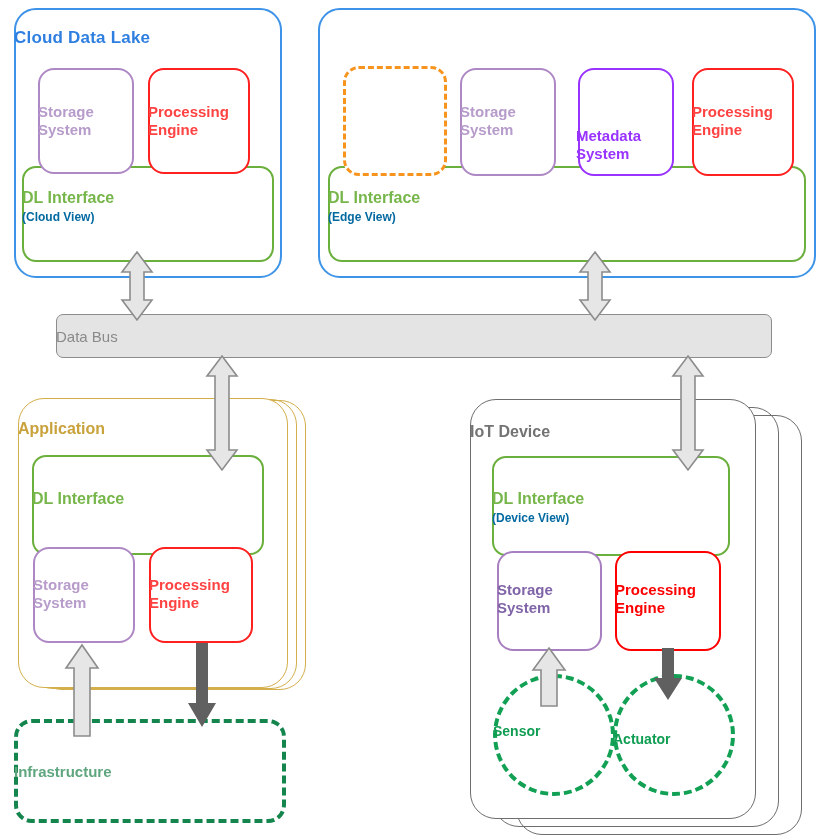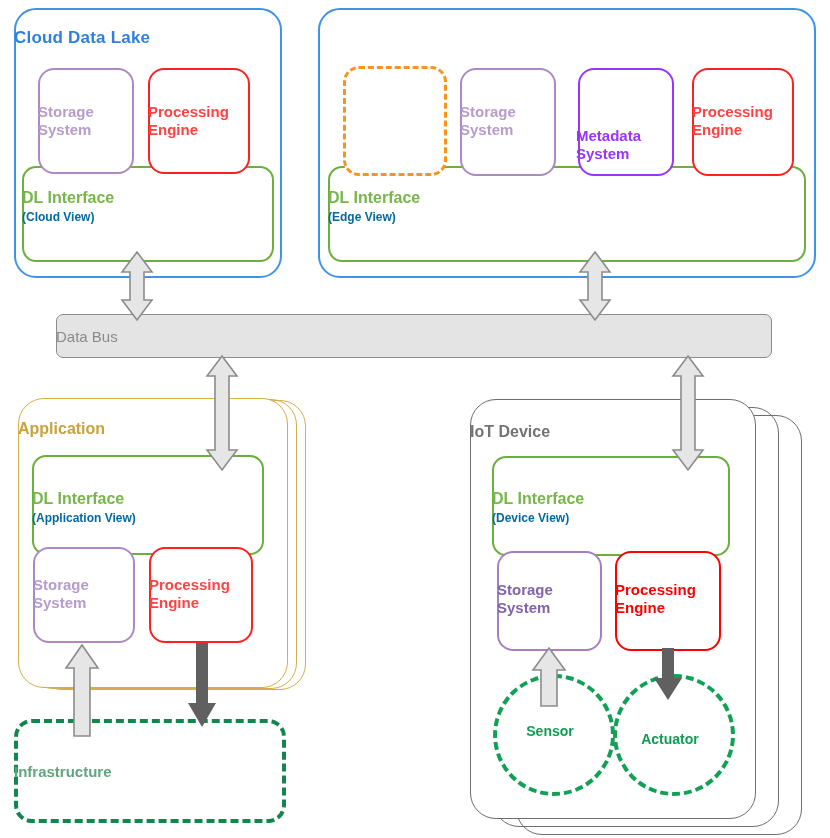--- a/index.html
+++ b/index.html
@@ -129,21 +129,21 @@
 
   
   .circle {
     border: 4px dashed #12A055;
     border-radius: 50%;
     background: transparent;
   }
   .circle-label {
     position: absolute;
     left: 0; right: 0;
-    text-align: center;
+    text-align: left;
     font-size: 14px;
     font-weight: bold;
     color: #0F9D52;
   }
 
   svg.overlay {
     position: absolute;
     left: 0;
     top: 0;
     width: 830px;
@@ -216,21 +216,20 @@
   <div class="box outer-app" style="left:36px; top:400px; width:270px; height:290px;"></div>
   <div class="box outer-app" style="left:27px; top:399px; width:270px; height:290px;"></div>
   <div class="box outer-app" style="left:18px; top:398px; width:270px; height:290px; background:#ffffff;"></div>
   <div class="box-label app-title" style="left:18px; top:420px; width:250px;">
     <span>Application</span>
   </div>
 
   <div class="box dl" style="left:32px; top:455px; width:232px; height:100px;"></div>
   <div class="box-label dl-title" style="left:32px; top:490px; width:232px;">
     <span>DL Interface</span>
-    <span class="sub-label dl-sub">(Application View)</span>
   </div>
 
   <div class="box comp storage-light" style="left:33px; top:547px; width:102px; height:96px;"></div>
   <div class="box-label comp-label" style="left:33px; top:576px; width:102px; color:#B79CCB;">
     <span>Storage</span><br>
     <span>System</span>
   </div>
 
   <div class="box comp proc-light" style="left:149px; top:547px; width:104px; height:96px;"></div>
   <div class="box-label comp-label" style="left:149px; top:576px; width:104px; color:#FF4242;">

